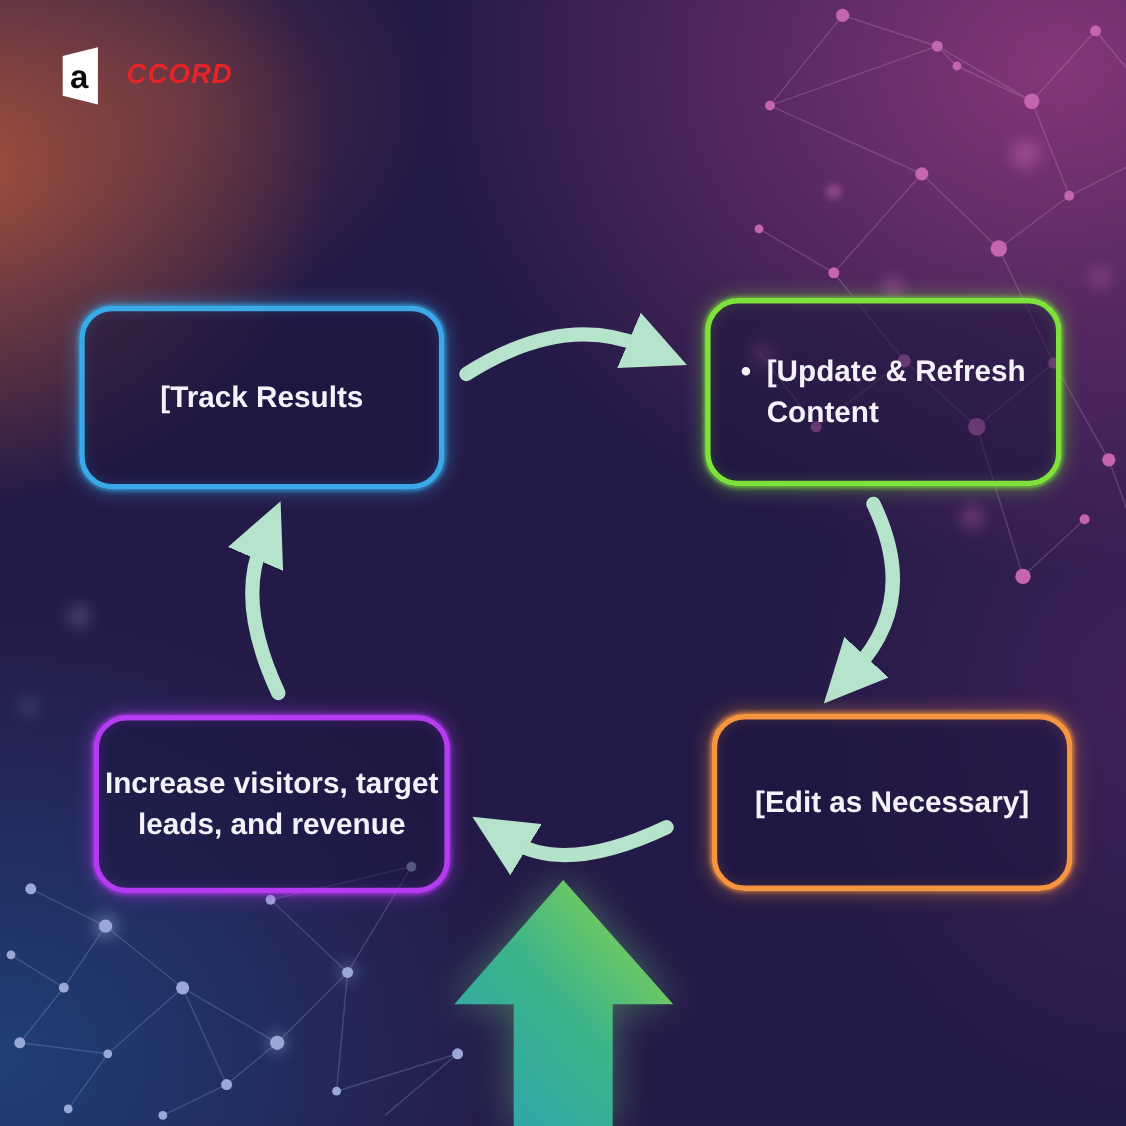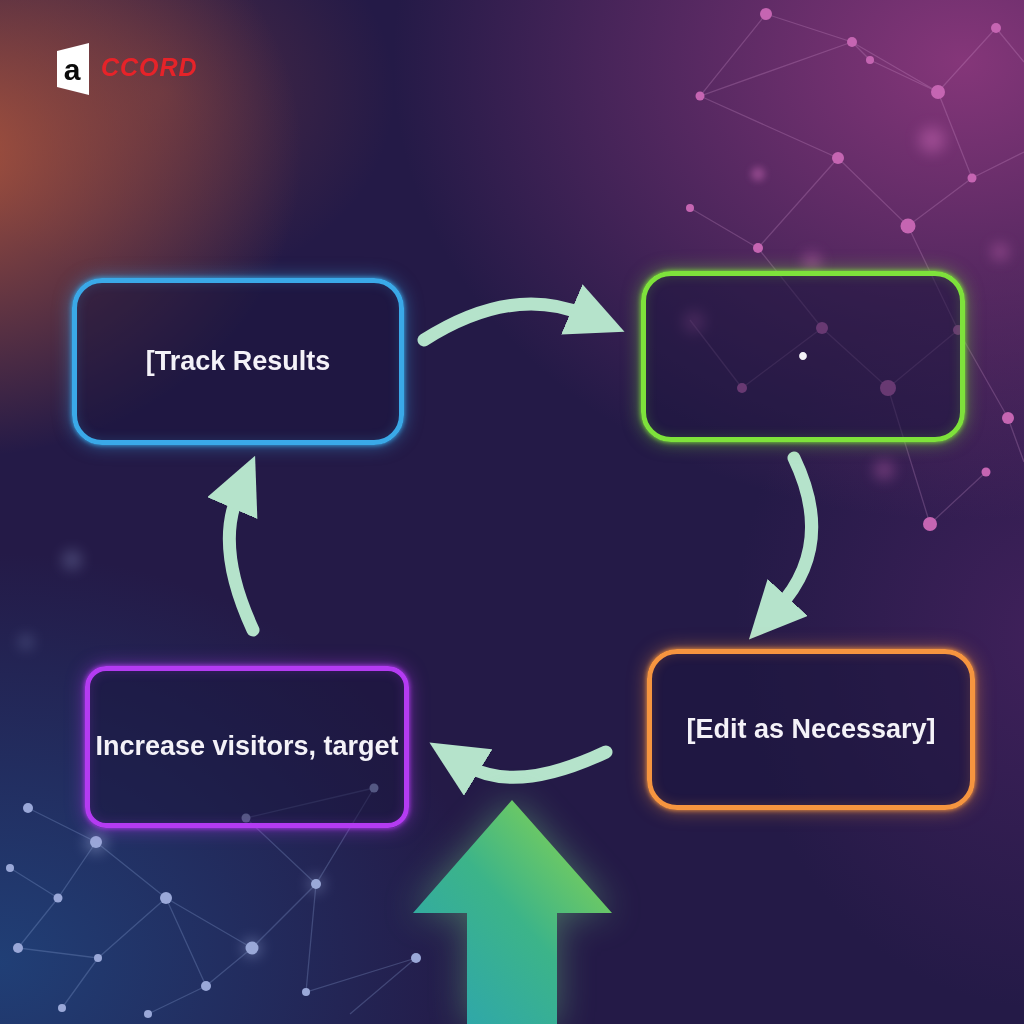--- a/index.html
+++ b/index.html
@@ -18,21 +18,21 @@
       radial-gradient(430px 520px at 102% 62%, rgba(86,38,106,0.55), rgba(86,38,106,0) 72%),
       #241a47;
   }
   .bg-layer{position:absolute;left:0;top:0;width:1024px;height:1024px;pointer-events:none;}
 
   
   .logo{position:absolute;left:55px;top:42px;display:flex;align-items:center;gap:4px;}
   .logo-mark{width:42px;height:54px;}
   .logo-text{
     color:#e62329;font-size:25px;font-weight:bold;font-style:italic;
-    letter-spacing:1px;margin-left:0;margin-top:-4px;
+    letter-spacing:1px;margin-left:14px;margin-top:-4px;
   }
 
   
   .title-wrap{position:absolute;left:0;top:98px;width:980px;text-align:center;}
   .title{
     display:inline-block;color:#ffffff;font-size:58px;font-weight:bold;
     letter-spacing:1px;transform:scaleX(0.88);transform-origin:center;
     text-shadow:0 2px 10px rgba(0,0,0,0.35);white-space:nowrap;
   }
 
@@ -40,21 +40,21 @@
   .flow-box{
     position:absolute;border-radius:30px;border:5px solid #fff;
     background:rgba(28,21,62,0.55);
     display:flex;align-items:center;justify-content:center;
     color:#f4f2f8;font-size:27px;font-weight:600;line-height:1.38;
     text-align:center;
   }
   #box-track{left:72px;top:278px;width:322px;height:157px;}
   #box-update{left:641px;top:271px;width:314px;height:161px;}
   #box-edit{left:647px;top:649px;width:318px;height:151px;}
-  #box-increase{left:85px;top:666px;width:314px;height:152px;border-radius:21px;}
+  #box-increase{left:85px;top:650px;width:314px;height:152px;}
 
   .bullet-row{display:flex;align-items:flex-start;text-align:left;gap:14px;padding:0 26px;}
   .bullet{line-height:1.38;}
 
   
   .arrows{position:absolute;left:0;top:0;width:1024px;height:1024px;pointer-events:none;}
   .big-arrow-svg{filter:drop-shadow(0 0 18px rgba(110,205,130,0.45));}
 </style>
 </head>
 <body>
@@ -163,26 +163,31 @@
     </g>
   </svg>
 
   <div class="flow-box" id="box-track" style="border-color: rgb(58, 169, 232); box-shadow: rgba(58, 169, 232, 0.533) 0px 0px 18px, rgb(58, 169, 232) 0px 0px 5px, rgba(58, 169, 232, 0.2) 0px 0px 12px inset;">
     <span>[Track Results</span>
   </div>
 
   <div class="flow-box" id="box-update" style="border-color: rgb(126, 226, 59); box-shadow: rgba(126, 226, 59, 0.533) 0px 0px 18px, rgb(126, 226, 59) 0px 0px 5px, rgba(126, 226, 59, 0.2) 0px 0px 12px inset;">
     <div class="bullet-row">
       <span class="bullet">•</span>
+      <span>
+        <span>[Update &amp; Refresh</span><br>
+        <span>Content</span>
+      </span>
     </div>
   </div>
 
   <div class="flow-box" id="box-edit" style="border-color: rgb(246, 149, 63); box-shadow: rgba(246, 149, 63, 0.533) 0px 0px 18px, rgb(246, 149, 63) 0px 0px 5px, rgba(246, 149, 63, 0.2) 0px 0px 12px inset;">
     <span>[Edit as Necessary]</span>
   </div>
 
   <div class="flow-box" id="box-increase" style="border-color: rgb(180, 59, 242); box-shadow: rgba(180, 59, 242, 0.533) 0px 0px 18px, rgb(180, 59, 242) 0px 0px 5px, rgba(180, 59, 242, 0.2) 0px 0px 12px inset;">
     <span>
       <span>Increase visitors, target</span><br>
+      <span>leads, and revenue</span>
     </span>
   </div>
 
 </div>
 
 </body></html>

